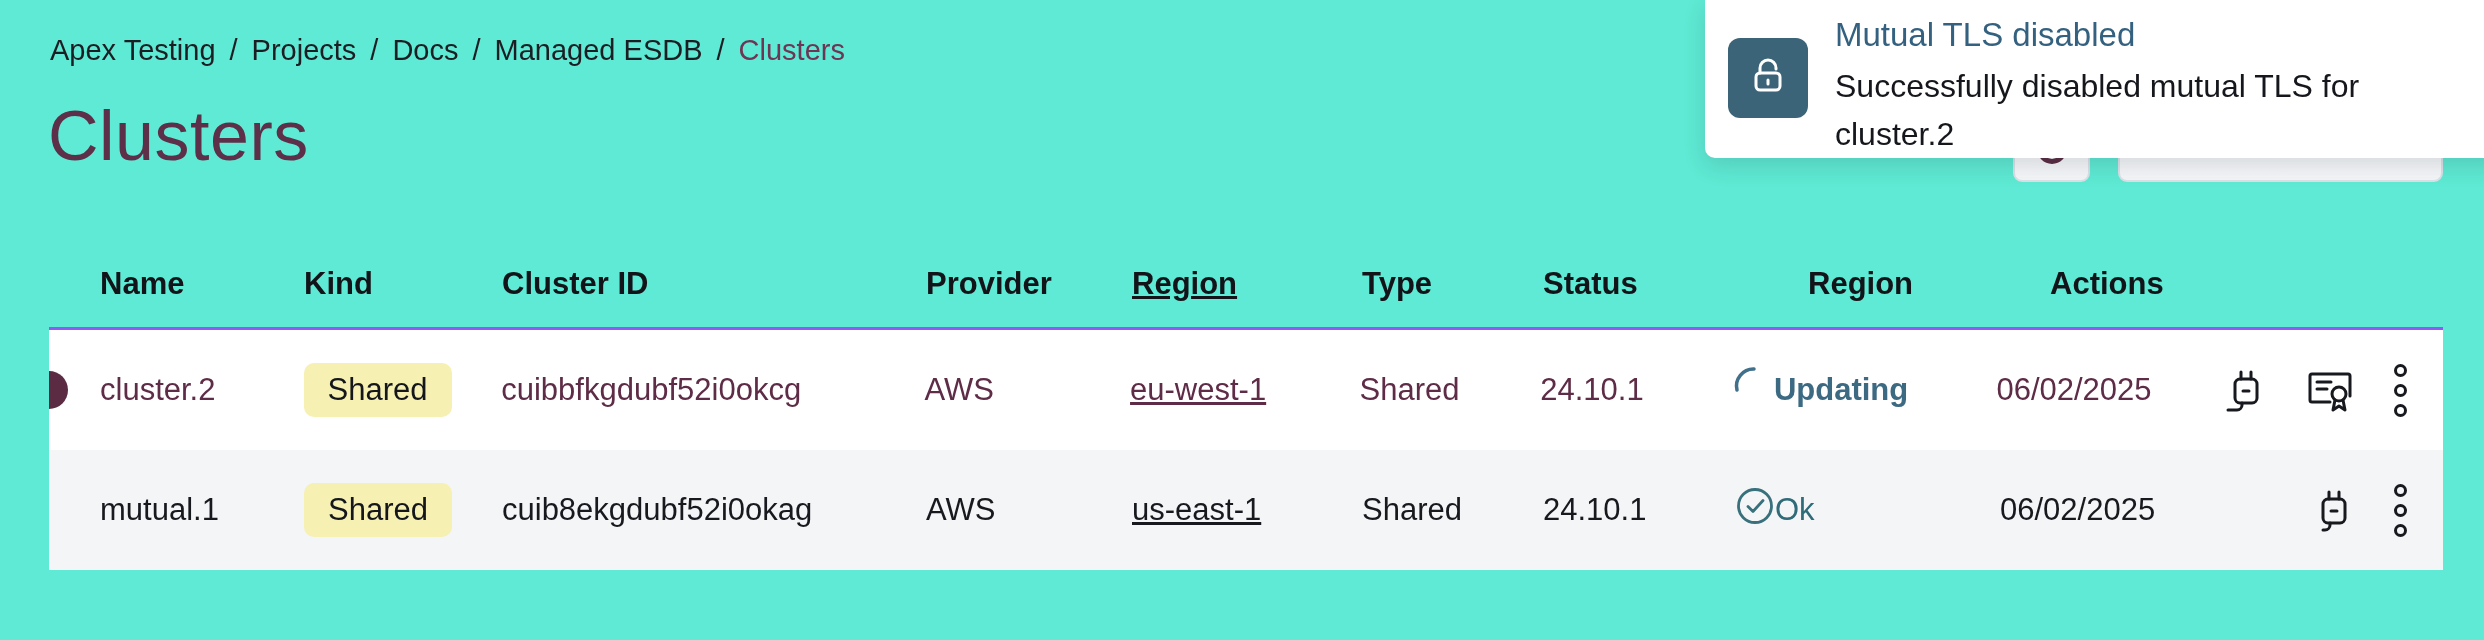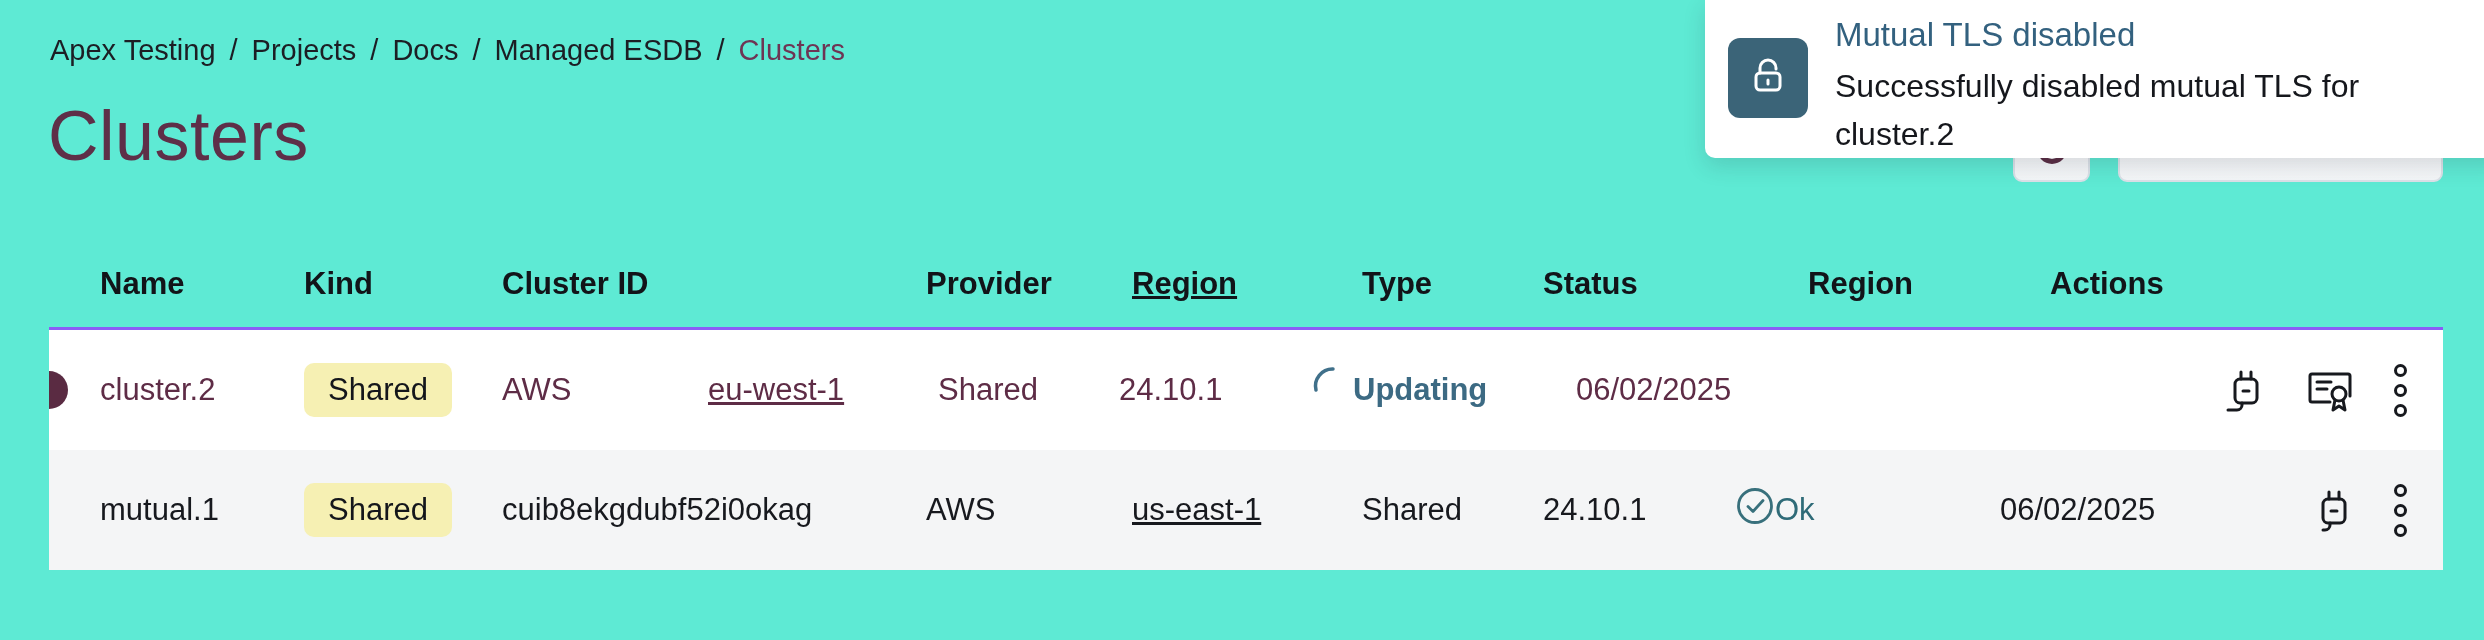--- a/index.html
+++ b/index.html
@@ -125,20 +125,21 @@
       <div class="c-created">Region</div>
       <div class="c-actions">Actions</div>
     </div>
 
     <div class="trow row-highlight">
       <span class="row-bump"></span>
       <div class="c-name">cluster.2</div>
       <div class="c-kind">
         <span class="badge">Shared</span>
       </div>
+      <div class="c-id">cuibbfkgdubf52i0okcg</div>
       <div class="c-provider">AWS</div>
       <div class="c-region">eu-west-1</div>
       <div class="c-type">Shared</div>
       <div class="c-version">24.10.1</div>
       <div class="c-status">
         <span class="status-cell">
           <span>
             <svg width="42" height="42" viewBox="0 0 42 42" fill="none">
               <path d="M5 25 A17 17 0 0 1 22 4" stroke="#40708a" stroke-width="3.5" stroke-linecap="round"></path>
             </svg>

